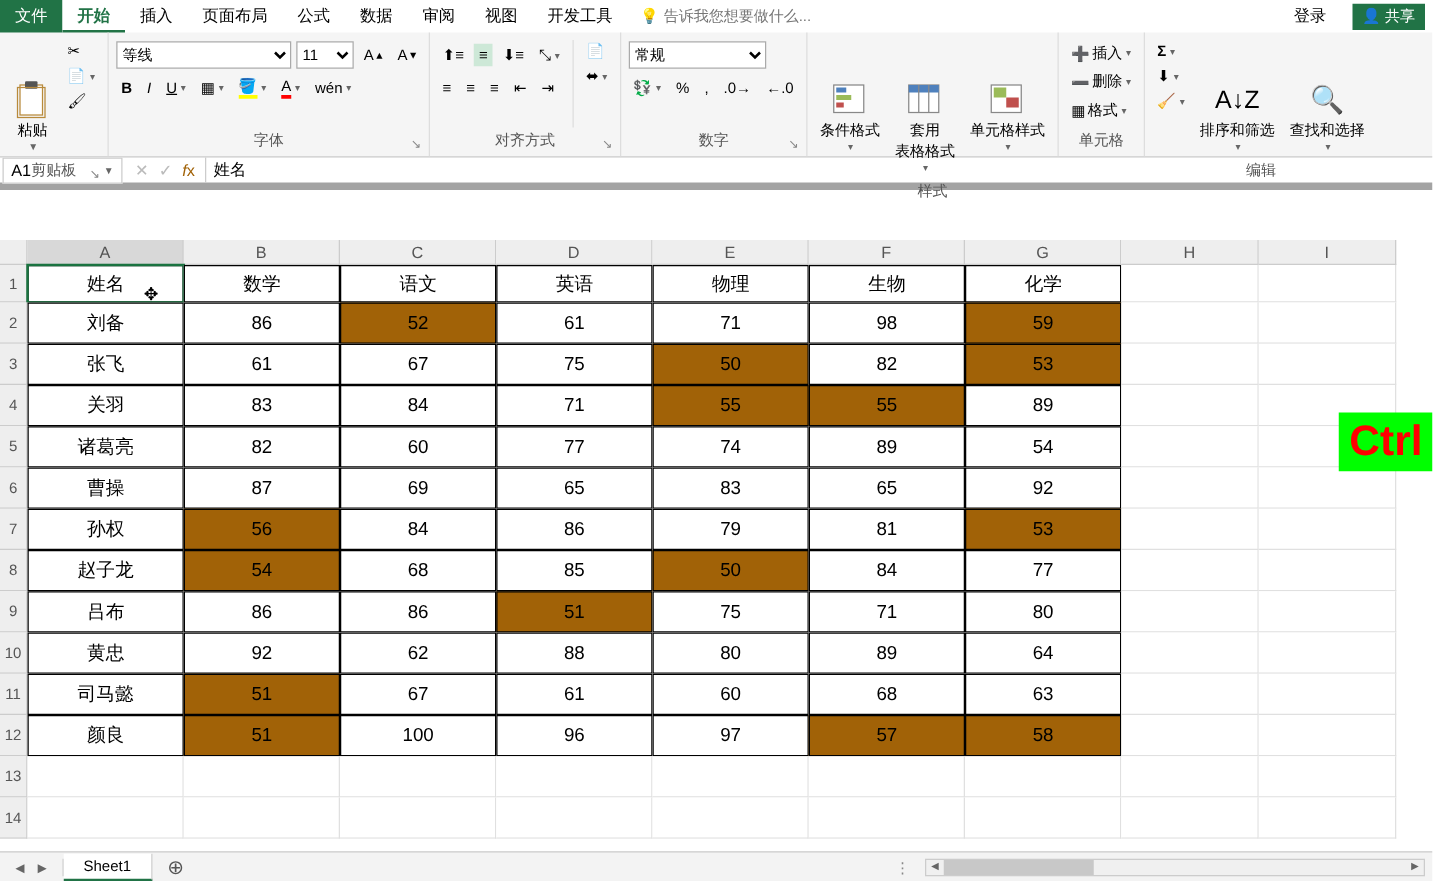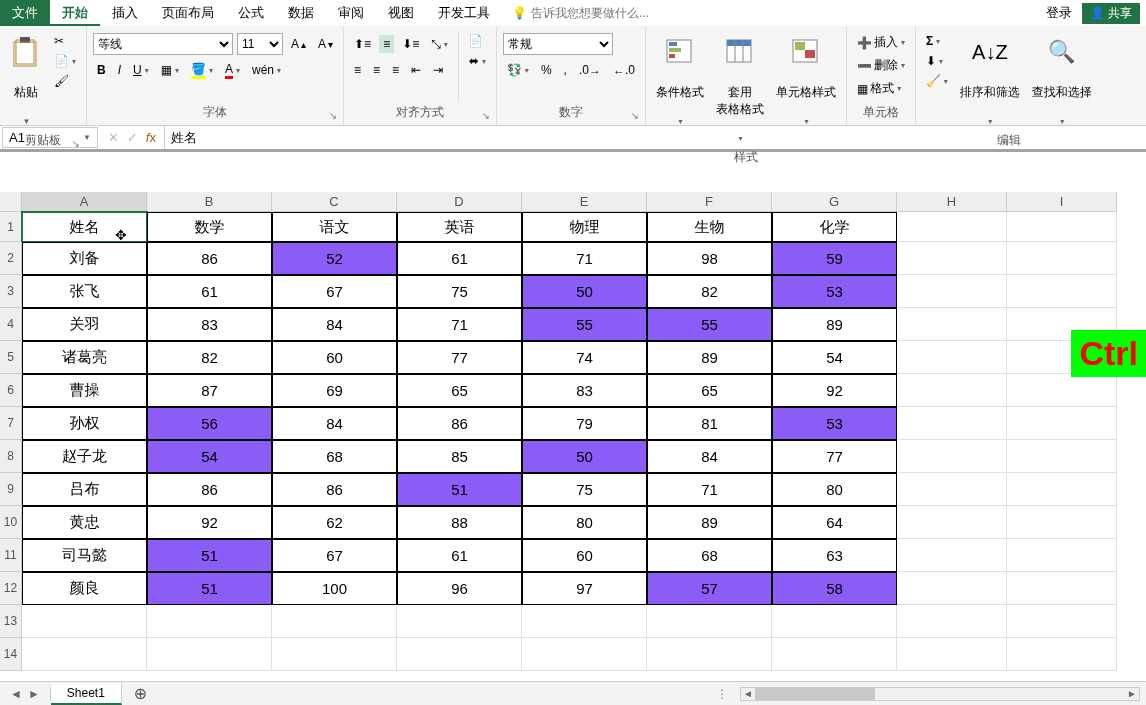--- a/index.html
+++ b/index.html
@@ -5,55 +5,55 @@
 * { margin: 0; padding: 0; box-sizing: border-box; font-family: "Microsoft YaHei", "SimSun", sans-serif; }
 body { background: #fff; overflow: hidden; width: 1146px; height: 705px; position: relative; }
 
 
 .tab-bar { display: flex; background: #fff; height: 26px; align-items: stretch; font-size: 13px; }
 .tab { padding: 4px 12px; cursor: pointer; }
 .tab-file { background: #217346; color: #fff; }
 .tab-active { background: #fff; border-bottom: 2px solid #217346; color: #217346; font-weight: bold; }
 .tab-tellme { color: #777; padding: 4px 10px; font-size: 12px; display:flex; align-items:center; gap:4px; }
 .tab-spacer { flex: 1; }
-.tab-right { display: flex; align-items: center; gap: 10px; padding-right: 6px; }
+.tab-right { display: flex; align-items: center; gap: 21px; padding-right: 6px; }
 .share-btn { background: #217346; color: #fff; padding: 2px 8px; font-size: 12px; display: flex; align-items: center; gap: 3px; }
 
 
 .ribbon { display: flex; height: 100px; background: #f5f5f5; border-bottom: 1px solid #ccc; font-size: 12px; }
 .ribbon-group { display: flex; flex-direction: column; border-right: 1px solid #ddd; padding: 2px 6px; }
 .ribbon-group-body { flex: 1; display: flex; align-items: flex-start; gap: 4px; padding-top: 4px; }
 .ribbon-group-label { text-align: center; font-size: 12px; color: #555; padding: 2px 0; position: relative; }
 .ribbon-group-label .dlg { position: absolute; right: 0; bottom: 2px; font-size: 10px; color: #888; }
-.big-btn { display: flex; flex-direction: column; align-items: center; gap: 16px; padding: 4px; cursor: pointer; font-size: 12px; }
+.big-btn { display: flex; flex-direction: column; align-items: center; gap: 0; padding: 4px; cursor: pointer; font-size: 12px; margin-top: 28px; }
 .big-icon { width: 32px; height: 32px; display: flex; align-items: center; justify-content: center; font-size: 22px; }
 .small-row { display: flex; gap: 4px; align-items: center; height: 24px; }
 .small-btn { padding: 2px 4px; cursor: pointer; font-size: 12px; display: flex; align-items: center; gap: 2px; }
 .dd { font-size: 8px; color: #666; margin-left:1px; }
 select.ribbon-sel { height: 22px; font-size: 12px; border: 1px solid #aaa; background:#fff; }
 .col-stack { display: flex; flex-direction: column; gap: 2px; }
 
 
-.namebox-row { display: flex; height: 26px; border-bottom: 3px solid #a3a3a3; align-items: center; font-size: 13px; }
+.namebox-row { display: flex; height: 26px; border-bottom: 6px solid #a3a3a3; align-items: center; font-size: 13px; }
 .name-box { width: 96px; border: 1px solid #ccc; margin: 2px; padding: 2px 6px; display: flex; justify-content: space-between; align-items: center; background:#fff;}
 .fx-btns { display: flex; gap: 8px; padding: 0 8px; color: #bbb; }
 .fx-btns .en { color: #a16207; }
 .formula-bar { flex: 1; padding: 2px 6px; }
 
 
 .grid-wrap { overflow: hidden; background:#fff; }
 .colhdr-row { display: flex; height: 20px; }
 .rowhdr { width: 22px; min-width:22px; background: #eee; border: 1px solid #ccc; border-top:none; border-left:none; display: flex; align-items: center; justify-content: center; font-size: 12px; color: #555; }
 .colhdr { background: #eee; border: 1px solid #ccc; border-left:none; border-top:none; display: flex; align-items: center; justify-content: center; font-size: 13px; color: #555; }
 .colhdr.active { background:#d8d8d8; }
 .grid-row { display: flex; height: 33px; }
 .grid-row.hdr { height: 30px; }
 .cell { border-right: 1px solid #e0e0e0; border-bottom: 1px solid #e0e0e0; display: flex; align-items: center; justify-content: center; font-size: 15px; background: #fff; }
 .cell.bordered { border: 1px solid #000; }
-.cell.hl { background: #8b5cf6; }
+.cell.hl { background: #a16207; }
 .cell.selected { outline: 2px solid #1a7340; outline-offset: -1px; }
 .col-w { width: 125px; }
 .col-ext { width: 110px; }
 
 
 .sheet-tabs { position: absolute; bottom: 0; left: 0; right: 0; height: 24px; display: flex; align-items: center; border-top: 1px solid #ccc; background: #f3f3f3; font-size: 12px; }
 .sheet-nav { display:flex; gap:6px; padding:0 10px; color:#666; border-right:1px solid #ccc; }
 .sheet-tab { padding: 3px 16px; border-right:1px solid #ccc; background:#fff; border-bottom:2px solid #217346; }
 .add-sheet { padding:0 12px; font-size:16px; color:#555; }
 .hscroll { flex:1; display:flex; justify-content:flex-end; align-items:center; padding-right:6px; }

